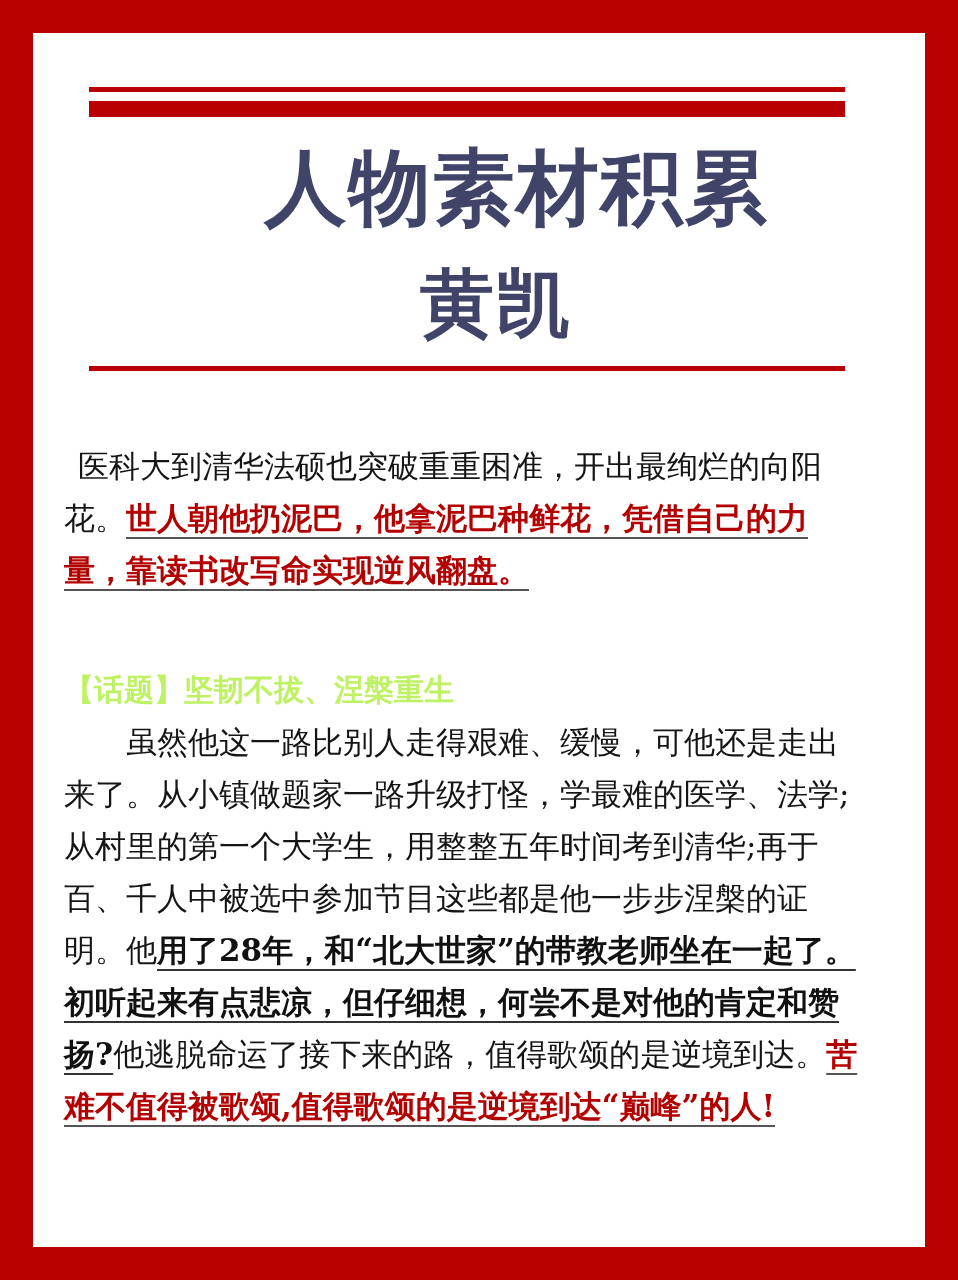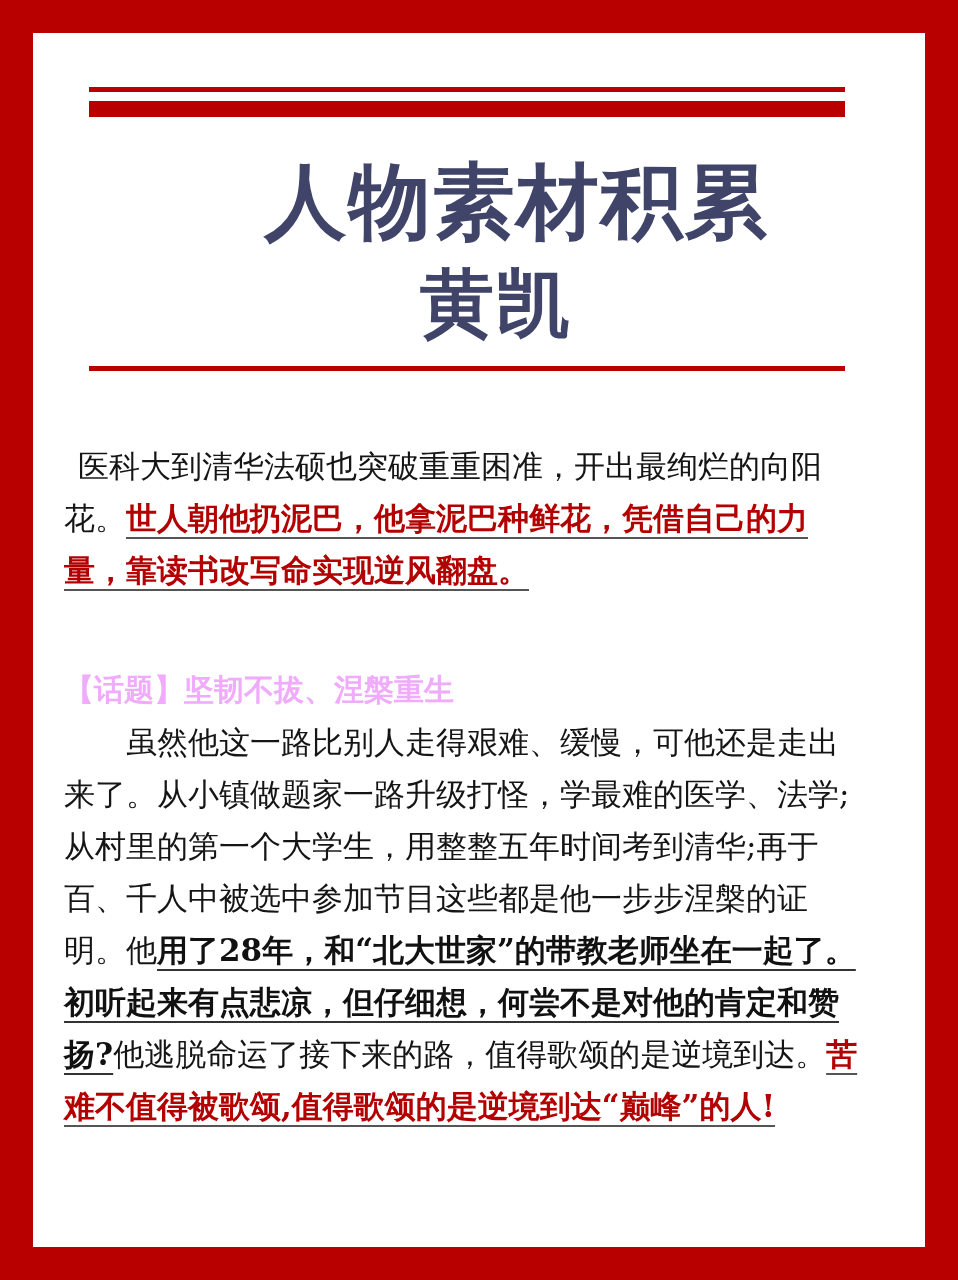--- a/index.html
+++ b/index.html
@@ -22,21 +22,21 @@
   .rule-bottom { top: 366px; height: 5px; }
   .title {
     position: absolute;
     left: 0; width: 958px;
     text-align: center;
     color: #3f4468;
     font-family: "DejaVu Sans", "Liberation Sans", sans-serif;
     font-weight: bold;
     letter-spacing: 2px;
   }
-  .title-main { top: 152px; font-size: 82px; line-height: 100px; padding-left: 75px; box-sizing: border-box; }
+  .title-main { top: 138px; font-size: 82px; line-height: 100px; padding-left: 75px; box-sizing: border-box; }
   .title-sub { top: 258px; font-size: 74px; line-height: 90px; padding-left: 17px; }
   .text-block {
     position: absolute;
     left: 64px; width: 800px;
     font-size: 31px;
     line-height: 52px;
     color: #151515;
   }
   .intro { top: 440px; }
   .intro .first { padding-left: 14px; }
@@ -54,21 +54,21 @@
     text-decoration: underline;
     text-decoration-color: #333;
     text-decoration-thickness: 2px;
     text-underline-offset: 8px;
   }
   .topic-heading {
     position: absolute;
     left: 64px; top: 664px;
     font-size: 30px; line-height: 52px;
     font-weight: bold;
-    color: #f0abfc;
+    color: #bef264;
     font-family: "DejaVu Sans", "Liberation Sans", sans-serif;
   }
   .body-para { top: 716px; text-indent: 62px; }
 </style>
 </head>
 <body>
 
 <div class="panel"></div>
 
 <div class="rule rule-thin-top"></div>

